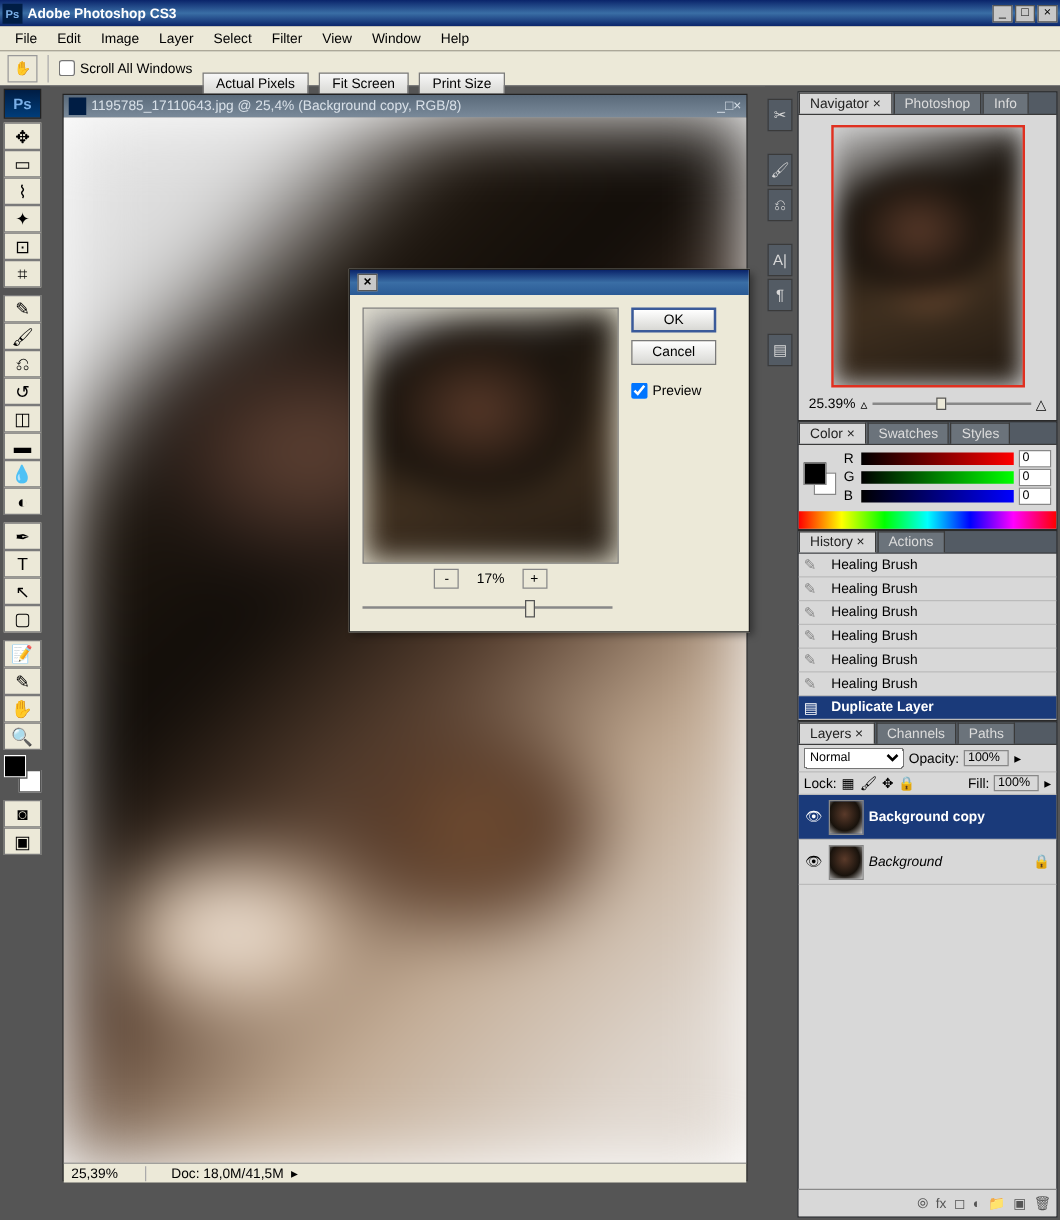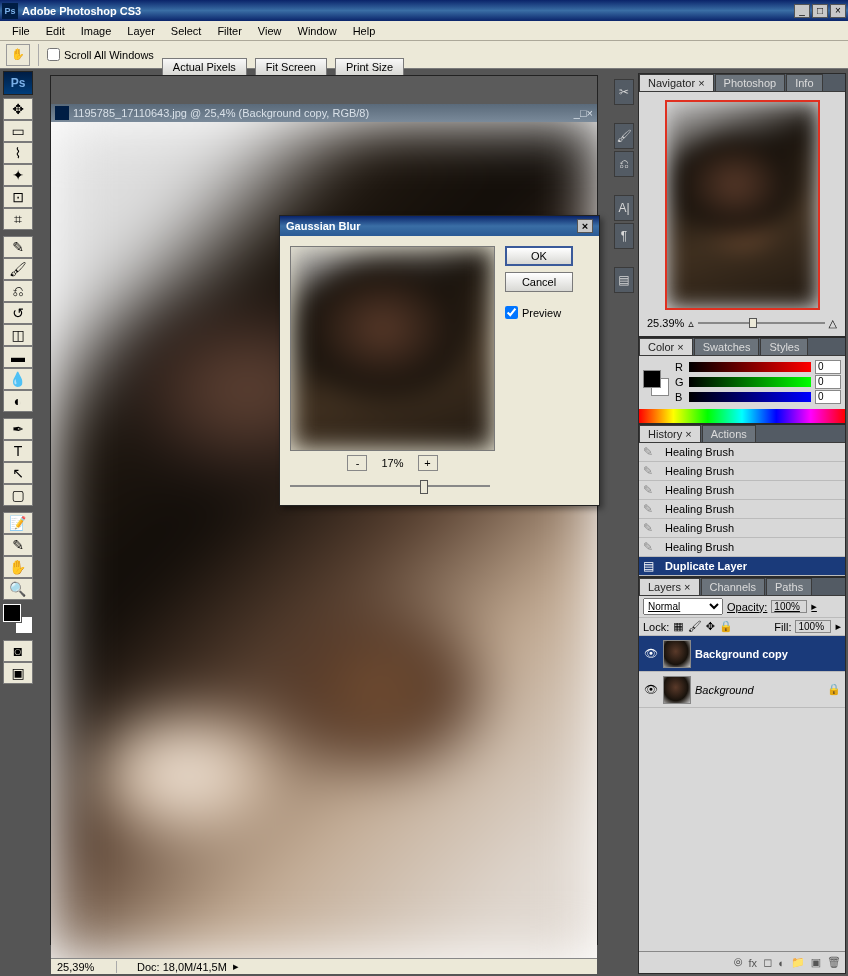--- a/index.html
+++ b/index.html
@@ -30,21 +30,21 @@
 .ps-logo { width:30px; height:24px; background:linear-gradient(#001d44,#003d7a); color:#7ab0e8; display:flex; align-items:center; justify-content:center; font-weight:bold; font-size:12px; border:1px solid #222; margin-bottom:3px;}
 .tool { width:30px; height:22px; background:#ece9d8; border:1px solid #7a7a7a; display:flex; align-items:center; justify-content:center; font-size:14px; margin-bottom:0px;}
 .tool.sep { margin-top:6px;}
 .fgbg { width:30px; height:30px; position:relative; margin-top:4px;}
 .fgbg .fg { width:18px; height:18px; background:#000; border:1px solid #fff; outline:1px solid #555; position:absolute; top:0; left:0;}
 .fgbg .bg { width:18px; height:18px; background:#fff; border:1px solid #555; position:absolute; bottom:0; right:0;}
 
 
 .docarea { flex:1; position:relative; padding: 6px;}
 .docwin { position:absolute; top:6px; left:10px; width:548px; height:870px; background:#5b5b5b; border:1px solid #222;}
-.doc-titlebar { height:18px; background:linear-gradient(#5a6a7a,#7a8a9a); display:flex; align-items:center; color:#d8e0e8; padding:0 4px;margin-top:28px;}
+.doc-titlebar { height:18px; background:linear-gradient(#5a6a7a,#7a8a9a); display:flex; align-items:center; color:#d8e0e8; padding:0 4px;}
 .doc-titlebar .ps-mini { width:14px; height:14px; background:#001d44; margin-right:4px;}
 .doc-titlebar .dt { flex:1; font-size:11px;}
 .doc-body { position:relative; background:#fff; height: 836px; overflow:hidden;}
 .canvas-img { width:100%; height:100%; filter: blur(28px); background: radial-gradient(ellipse 280px 200px at 36% 32%, #6a4a3a 0%, #3a2820 32%, #1a1410 45%, transparent 56%), radial-gradient(ellipse 200px 150px at 60% 68%, #805838 0%, #503525 40%, transparent 60%), radial-gradient(ellipse 150px 100px at 25% 78%, #f8f0e8 0%, #d0b8a0 50%, transparent 70%), linear-gradient(135deg, #e8e8e8 0%, #d8d8d8 15%, #201810 25%, #100c08 40%, #584030 55%, #c0a890 70%, #e0d8d0 90%);}
 .doc-status { height:16px; background:#ece9d8; border-top:1px solid #888; display:flex; align-items:center; padding:0 6px; font-size:10px;}
 .doc-status .zoom { width:60px; border-right:1px solid #aaa;}
 .doc-status .doci { margin-left:20px;}
 
 
 .dialog { position:absolute; top:146px; left:239px; width:321px; background:#ece9d8; border:1px solid #222; box-shadow:3px 3px 6px rgba(0,0,0,0.4);}
@@ -104,21 +104,21 @@
 .spectrum { height:14px; background:linear-gradient(90deg,red,yellow,lime,cyan,blue,magenta,red);}
 
 
 .hist-body { background:#d8d8d8; padding:0;}
 .hist-row { display:flex; align-items:center; height:19px; border-bottom:1px solid #bbb; padding:0 4px; gap:6px;}
 .hist-row.active { background:#1a3a7a; color:#fff;}
 .hist-icon { width:16px; font-size:12px; color:#888;}
 .hist-row.active .hist-icon { color:#fff;}
 
 
-.layers-opts { display:flex; align-items:center; padding:2px 4px; gap:4px; border-bottom:1px solid #bbb;text-decoration:underline;}
+.layers-opts { display:flex; align-items:center; padding:2px 4px; gap:4px; border-bottom:1px solid #bbb;}
 .layers-opts select { width:80px; height:17px; font-size:10px;}
 .lock-row { display:flex; align-items:center; padding:2px 4px; gap:4px; border-bottom:1px solid #bbb;}
 .layer-row { display:flex; align-items:center; height:36px; border-bottom:1px solid #bbb; padding:0 4px; gap:4px;}
 .layer-row.active { background:#1a3a7a; color:#fff;}
 .eye { width:16px; text-align:center;}
 .thumb { width:28px; height:28px; border:1px solid #888; background:radial-gradient(ellipse at 45% 40%, #5a3a2a 0%, #18120c 60%, #c8c8c8 100%); background-size:cover;}
 .layer-name { flex:1; font-weight:bold;}
 .layer-name.italic { font-style:italic; font-weight:normal;}
 .lock-icon { width:14px;}
 .layers-foot { height:22px; background:#d8d8d8; border-top:1px solid #888; display:flex; align-items:center; justify-content:flex-end; gap:6px; padding:0 4px; font-size:12px; color:#555;}
@@ -207,21 +207,20 @@
       </div>
       <div class="doc-status">
         <div class="zoom">25,39%</div>
         <div class="doci">Doc: 18,0M/41,5M</div>
         <div style="margin-left:6px;">▸</div>
       </div>
     </div>
 
     <div class="dialog">
       <div class="dlg-title">
-        <span class="dt-label">Gaussian Blur</span>
         <div class="dlg-close">×</div>
       </div>
       <div class="dlg-body">
         <div class="dlg-preview">
           <div class="preview-img">
               <div></div>
             </div>
           <div class="zoom-row">
             <div class="zoom-btn">-</div>
             <span>17%</span>

